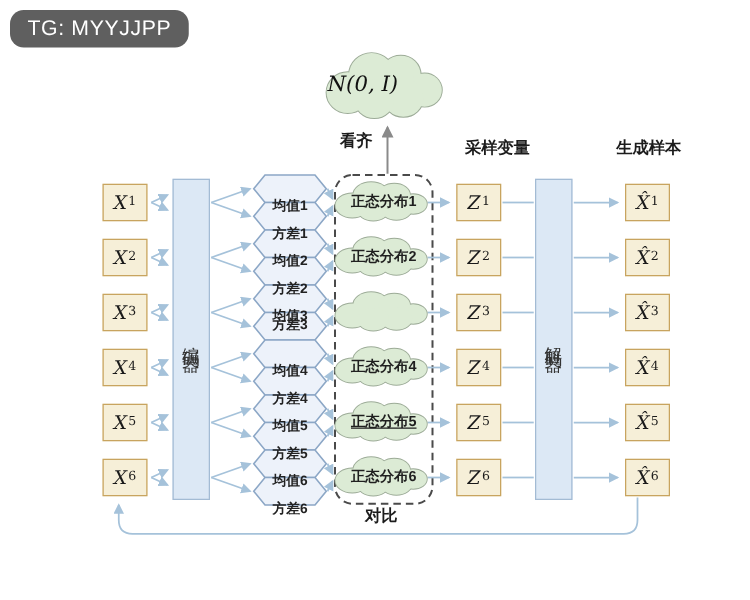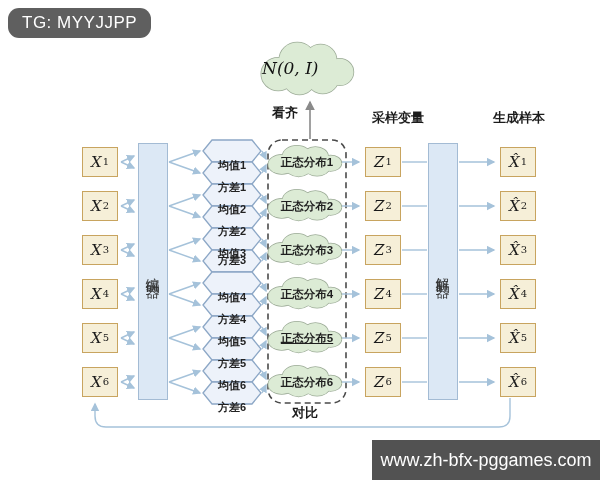--- a/index.html
+++ b/index.html
@@ -102,21 +102,20 @@
     <g transform="translate(310,70) scale(1.06,1.02)">
         <use href="#cloudShape"></use>
       </g>
 
     <line class="wire-gray" x1="310" y1="139" x2="310" y2="102" marker-end="url(#ahg)"></line>
 
     <path class="wire" d="M 510,398 L 510,416 Q 510,427 499,427 L 106,427 Q 95,427 95,416 L 95,404" marker-end="url(#ah)"></path>
   </svg>
 
   <div class="badge">TG: MYYJJPP</div>
-  <div class="watermark">www.zh-bfx-pggames.com</div>
 
   <div class="priorlabel">N(0, I)</div>
   <div class="lbl-small" style="left:263px;top:104px;width:44px;">看齐</div>
 
   <div class="hdr" style="left:344px;top:109px;text-align:right;">采样变量</div>
   <div class="hdr" style="left:479px;top:109px;">生成样本</div>
 
   <div class="coder" style="left:138px;">编码器</div>
   <div class="coder" style="left:428px;">解码器</div>
 
@@ -151,21 +150,20 @@
       <span>X̂</span>
       <sub>2</sub>
     </div>
 
   <div class="samplebox" style="left:82px;top:235px;">
       <span>X</span>
       <sub>3</sub>
     </div>
   <div class="hexlabel" style="top:231px;">均值3</div>
   <div class="hexlabel" style="top:238px;">方差3</div>
-  <div class="distlabel" style="top:242px;">正态分布3</div>
   <div class="samplebox" style="left:365px;top:235px;">
       <span>Z</span>
       <sub>3</sub>
     </div>
   <div class="samplebox" style="left:500px;top:235px;">
       <span>X̂</span>
       <sub>3</sub>
     </div>
 
   <div class="samplebox" style="left:82px;top:279px;">

